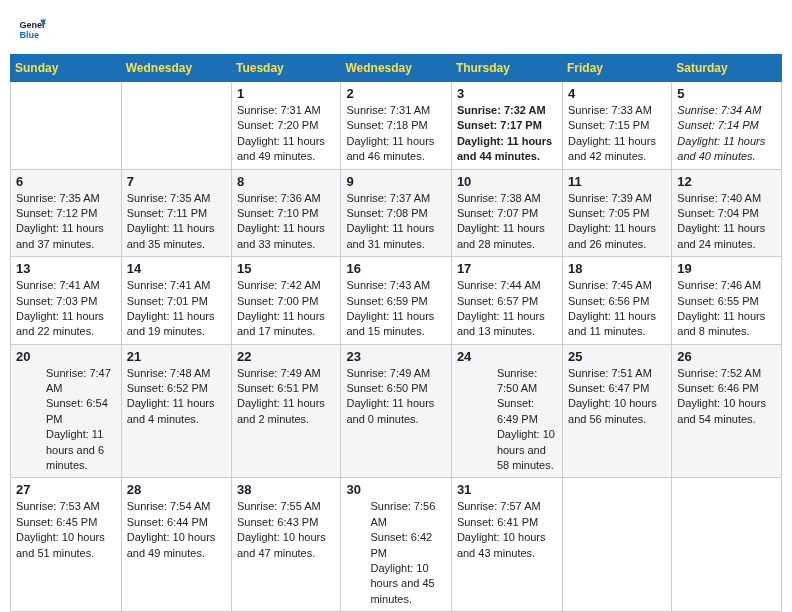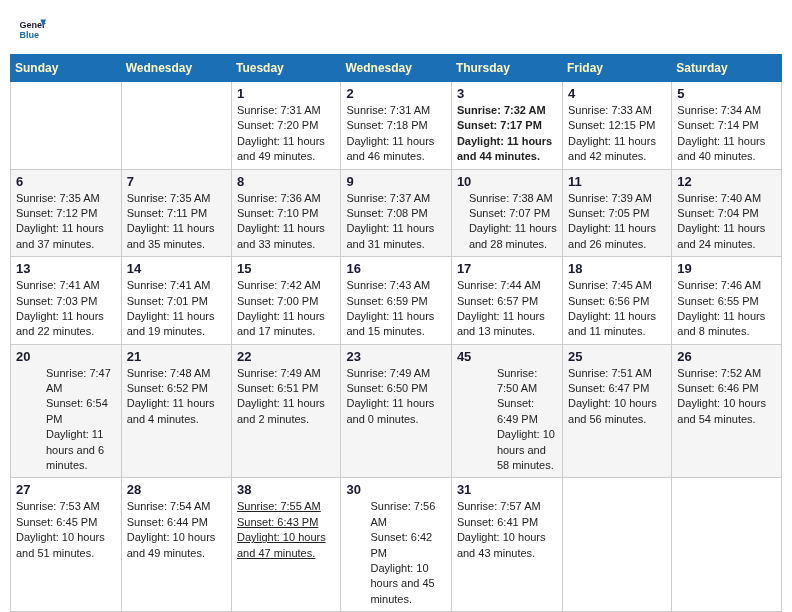--- a/index.html
+++ b/index.html
@@ -39,21 +39,21 @@
       font-size: 14px;
       color: #333;
     }
     .calendar {
       width: 100%;
       border-collapse: collapse;
       font-size: 10.5px;
     }
     .calendar thead th {
       background: #1a6fb5;
-      color: #fef9c3;
+      color: #fde047;
       padding: 6px 4px;
       text-align: left;
       font-size: 12px;
       font-weight: bold;
       border: 1px solid #1a6fb5;
     }
     .calendar tbody td {
       vertical-align: top;
       border: 1px solid #ccc;
       padding: 4px 5px;
@@ -129,26 +129,26 @@
         </td>
         <td>
           <span class="day-num">3</span>
           <div class="day-info" style="white-space: pre-line; font-weight: bold;">Sunrise: 7:32 AM
 Sunset: 7:17 PM
 Daylight: 11 hours and 44 minutes.</div>
         </td>
         <td>
           <span class="day-num">4</span>
           <div class="day-info" style="white-space: pre-line;">Sunrise: 7:33 AM
-Sunset: 12:15 PM
+Sunset: 7:15 PM
 Daylight: 11 hours and 42 minutes.</div>
         </td>
         <td>
           <span class="day-num">5</span>
-          <div class="day-info" style="white-space: pre-line;">Sunrise: 7:34 AM
+          <div class="day-info" style="white-space: pre-line; font-style: italic;">Sunrise: 7:34 AM
 Sunset: 7:14 PM
 Daylight: 11 hours and 40 minutes.</div>
         </td>
       </tr>
       <tr>
         <td>
           <span class="day-num">6</span>
           <div class="day-info" style="white-space: pre-line;">Sunrise: 7:35 AM
 Sunset: 7:12 PM
 Daylight: 11 hours and 37 minutes.</div>
@@ -166,21 +166,21 @@
 Daylight: 11 hours and 33 minutes.</div>
         </td>
         <td>
           <span class="day-num">9</span>
           <div class="day-info" style="white-space: pre-line;">Sunrise: 7:37 AM
 Sunset: 7:08 PM
 Daylight: 11 hours and 31 minutes.</div>
         </td>
         <td>
           <span class="day-num">10</span>
-          <div class="day-info" style="white-space: pre-line; margin-left: 12px;">Sunrise: 7:38 AM
+          <div class="day-info" style="white-space: pre-line;">Sunrise: 7:38 AM
 Sunset: 7:07 PM
 Daylight: 11 hours and 28 minutes.</div>
         </td>
         <td>
           <span class="day-num">11</span>
           <div class="day-info" style="white-space: pre-line;">Sunrise: 7:39 AM
 Sunset: 7:05 PM
 Daylight: 11 hours and 26 minutes.</div>
         </td>
         <td>
@@ -253,21 +253,21 @@
 Sunset: 6:51 PM
 Daylight: 11 hours and 2 minutes.</div>
         </td>
         <td>
           <span class="day-num">23</span>
           <div class="day-info" style="white-space: pre-line;">Sunrise: 7:49 AM
 Sunset: 6:50 PM
 Daylight: 11 hours and 0 minutes.</div>
         </td>
         <td>
-          <span class="day-num">45</span>
+          <span class="day-num">24</span>
           <div class="day-info" style="white-space: pre-line; margin-left: 40px;">Sunrise: 7:50 AM
 Sunset: 6:49 PM
 Daylight: 10 hours and 58 minutes.</div>
         </td>
         <td>
           <span class="day-num">25</span>
           <div class="day-info" style="white-space: pre-line;">Sunrise: 7:51 AM
 Sunset: 6:47 PM
 Daylight: 10 hours and 56 minutes.</div>
         </td>
@@ -286,21 +286,21 @@
 Daylight: 10 hours and 51 minutes.</div>
         </td>
         <td>
           <span class="day-num">28</span>
           <div class="day-info" style="white-space: pre-line;">Sunrise: 7:54 AM
 Sunset: 6:44 PM
 Daylight: 10 hours and 49 minutes.</div>
         </td>
         <td>
           <span class="day-num">38</span>
-          <div class="day-info" style="white-space: pre-line; text-decoration: underline;">Sunrise: 7:55 AM
+          <div class="day-info" style="white-space: pre-line;">Sunrise: 7:55 AM
 Sunset: 6:43 PM
 Daylight: 10 hours and 47 minutes.</div>
         </td>
         <td>
           <span class="day-num">30</span>
           <div class="day-info" style="white-space: pre-line; margin-left: 24px;">Sunrise: 7:56 AM
 Sunset: 6:42 PM
 Daylight: 10 hours and 45 minutes.</div>
         </td>
         <td>

